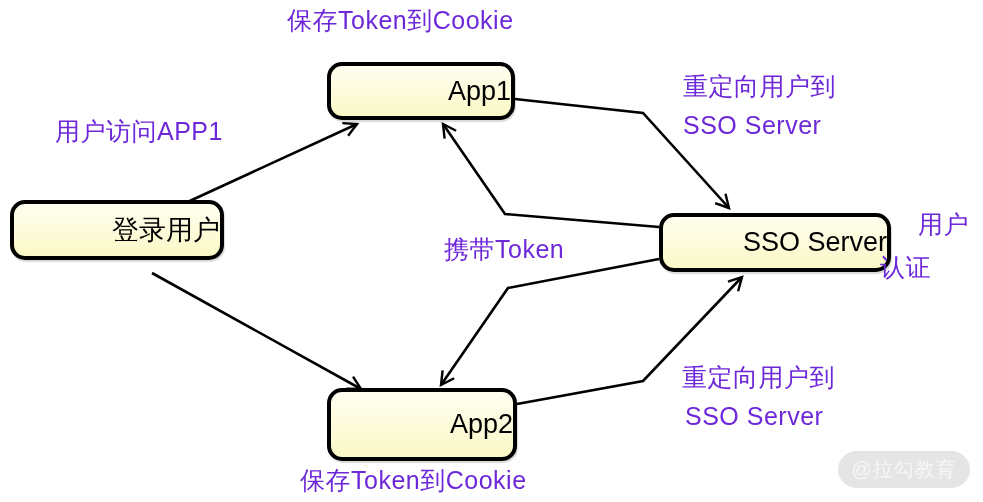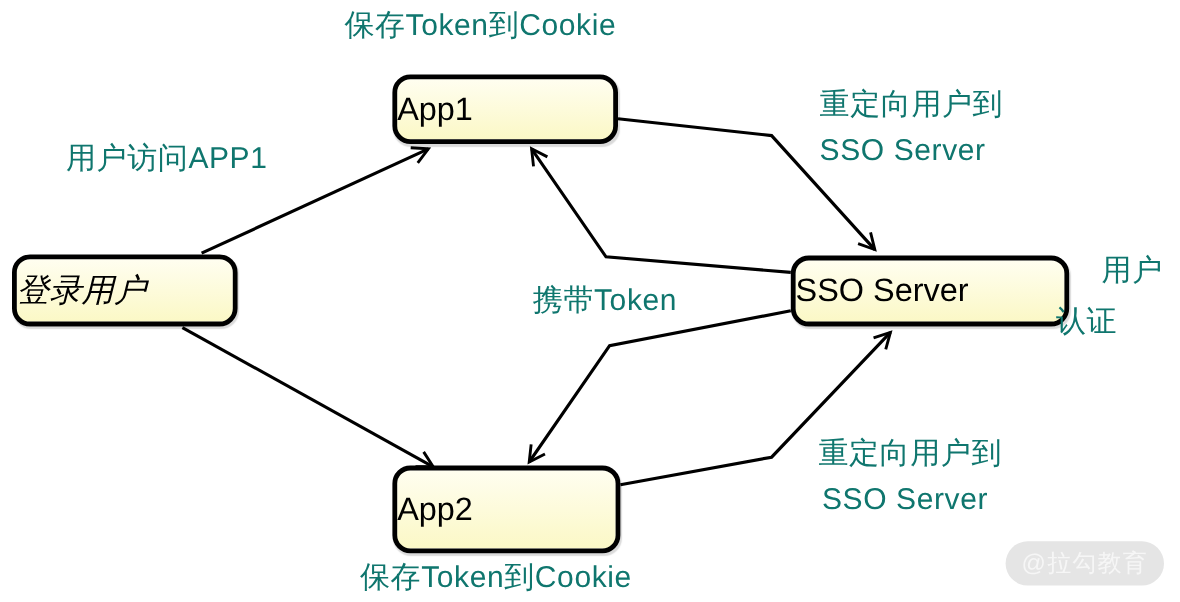--- a/index.html
+++ b/index.html
@@ -23,33 +23,33 @@
     width: 983px; height: 502px;
   }
   .node {
     position: absolute;
     box-sizing: border-box;
     border: 4px solid #000000;
     border-radius: 15px;
     background: linear-gradient(180deg, #fffef0 0%, #fbf8c6 100%);
     display: flex;
     align-items: center;
-    justify-content: flex-start;
+    justify-content: flex-end;
     font-size: 27px;
     color: #000000;
     box-shadow: 1px 2px 1px rgba(0,0,0,0.15);
   }
-  #node-login-user { left: 10px;  top: 212px; width: 188px; height: 60px; font-style: italic; }
+  #node-login-user { left: 10px;  top: 200px; width: 214px; height: 60px; }
   #node-app1       { left: 327px; top: 62px;  width: 188px; height: 58px; }
   #node-app2       { left: 327px; top: 388px; width: 190px; height: 73px; }
   #node-sso-server { left: 659px; top: 213px; width: 232px; height: 59px; }
   .edge-label {
     position: absolute;
     font-size: 25px;
-    color: #0f766e;
+    color: #6d28d9;
     white-space: nowrap;
     letter-spacing: 0.5px;
   }
   #label-save-token-top      { left: 287px; top: 4px;   }
   #label-visit-app1          { left: 55px;  top: 115px; }
   #label-redirect-top-1      { left: 683px; top: 70px;  }
   #label-redirect-top-2      { left: 683px; top: 111px; }
   #label-carry-token         { left: 408px; top: 233px; margin-left: 36px; }
   #label-user-auth-1         { left: 918px; top: 208px; }
   #label-user-auth-2         { left: 880px; top: 251px; }

